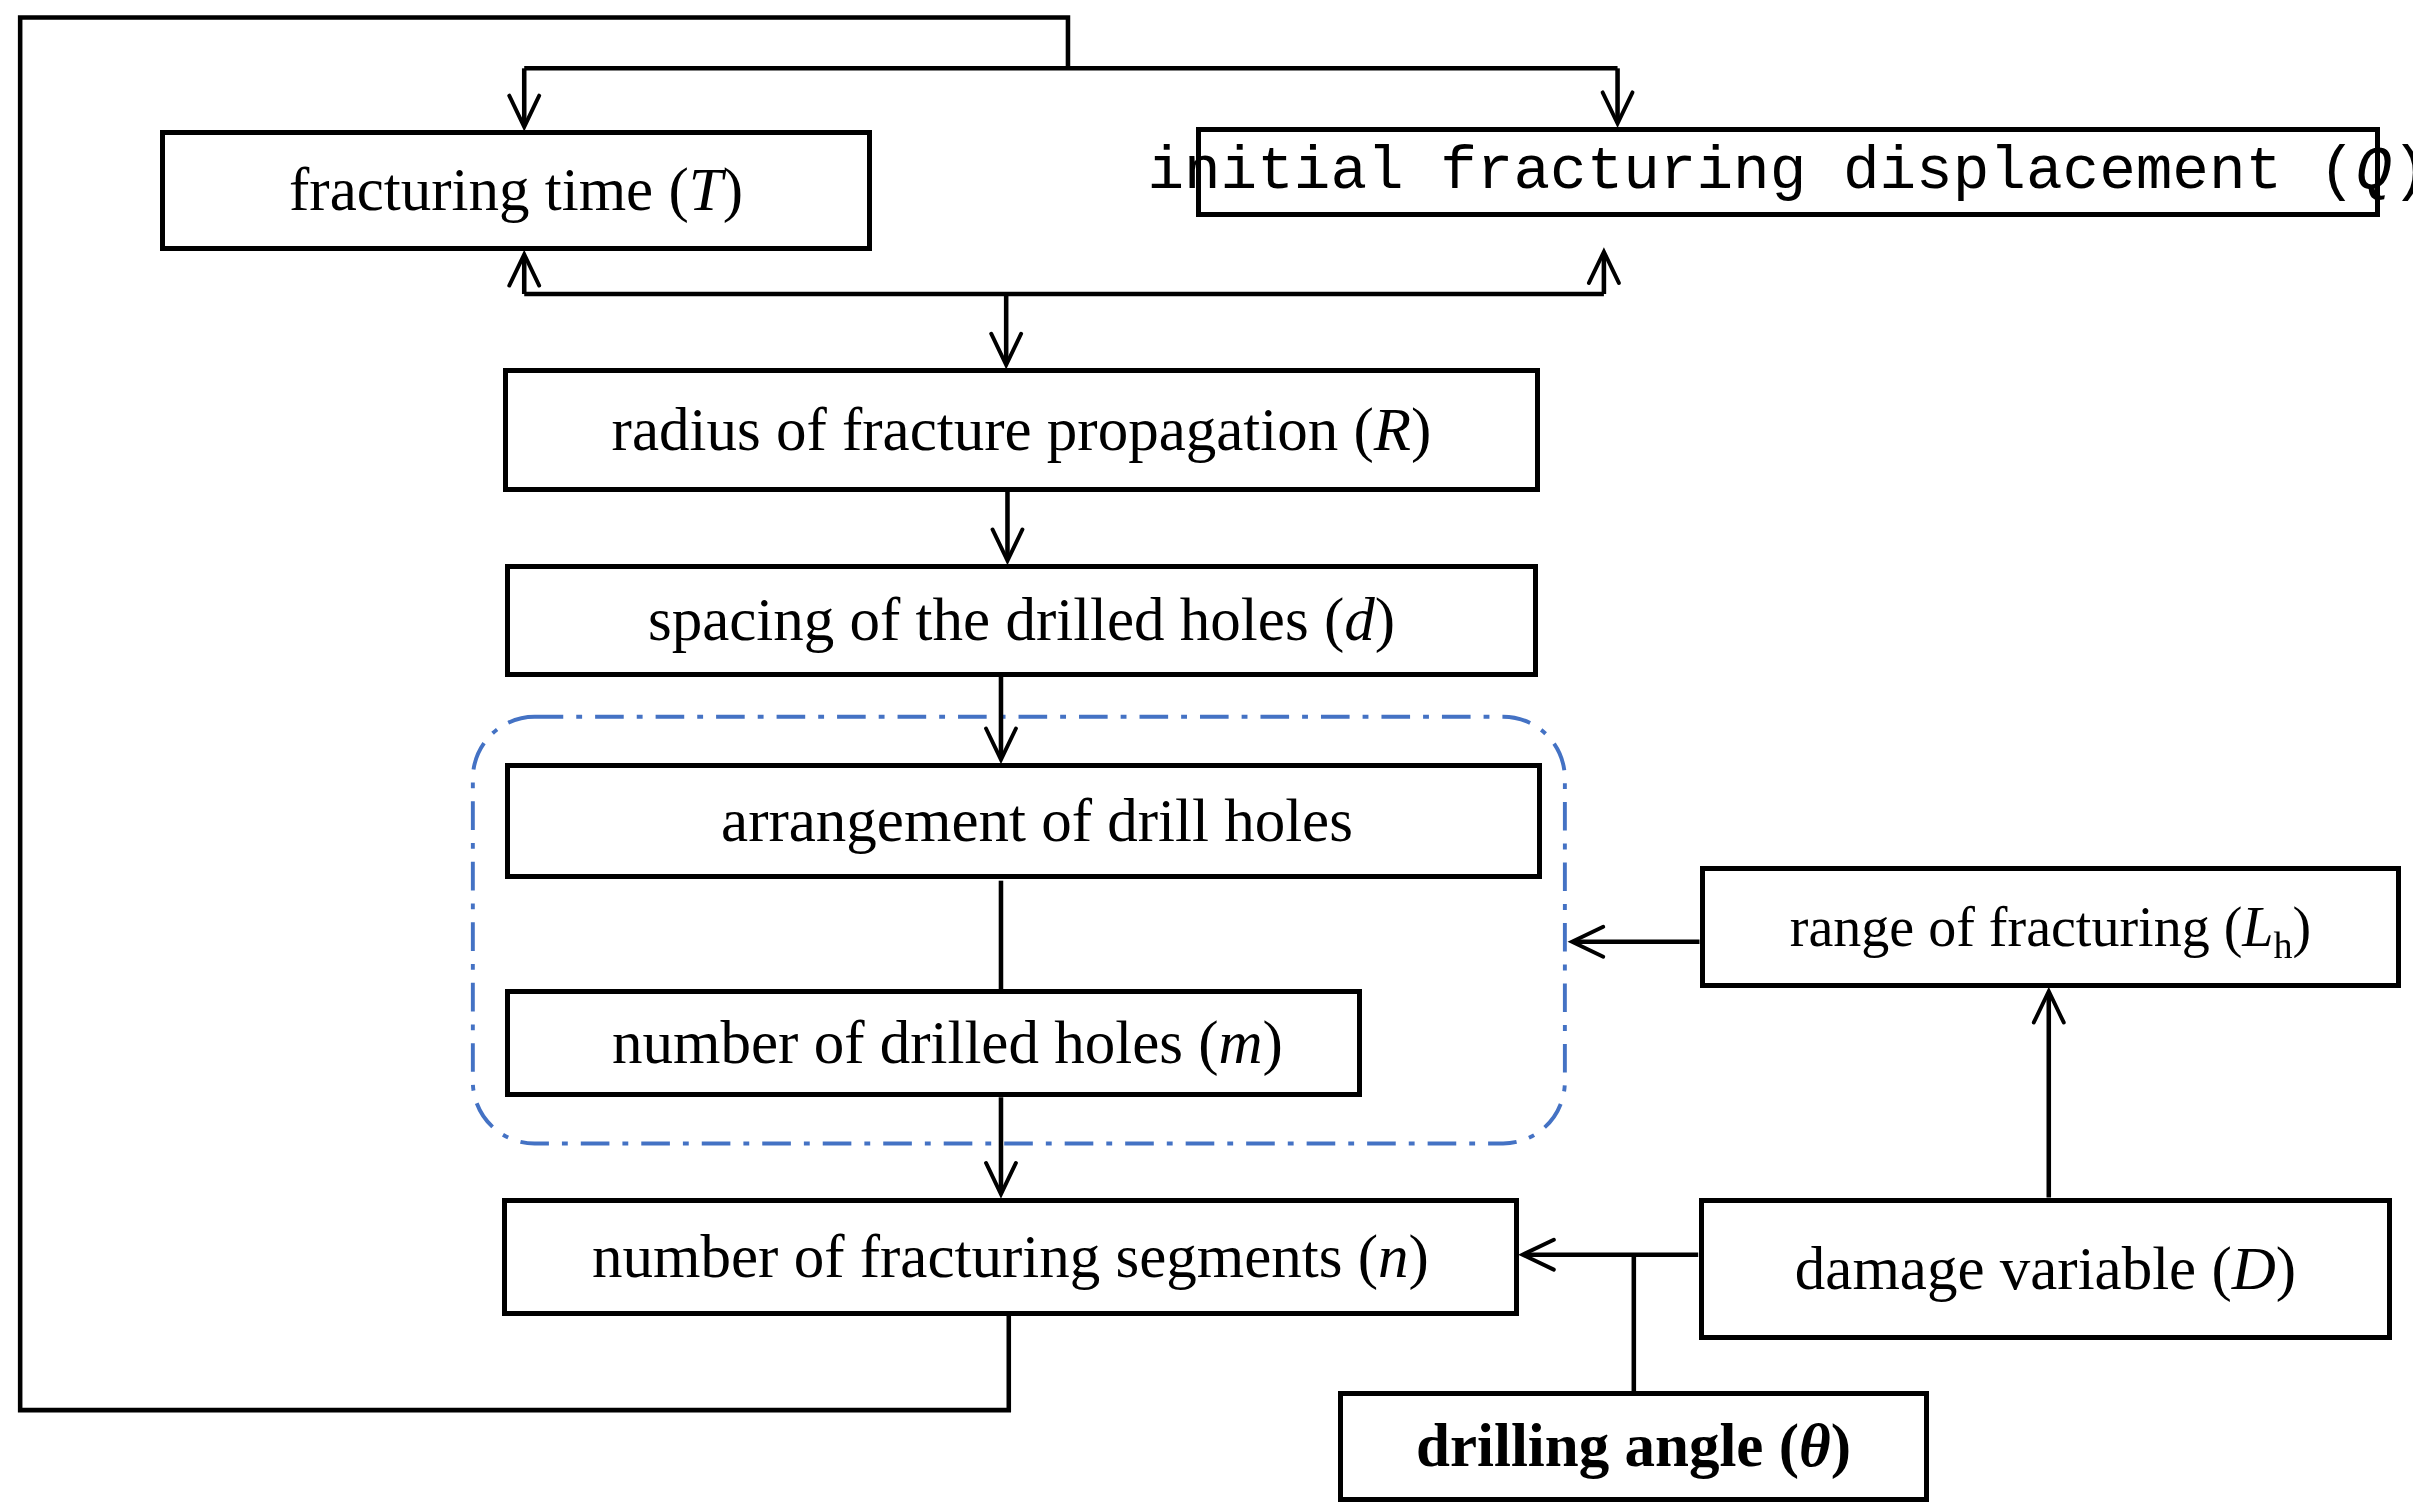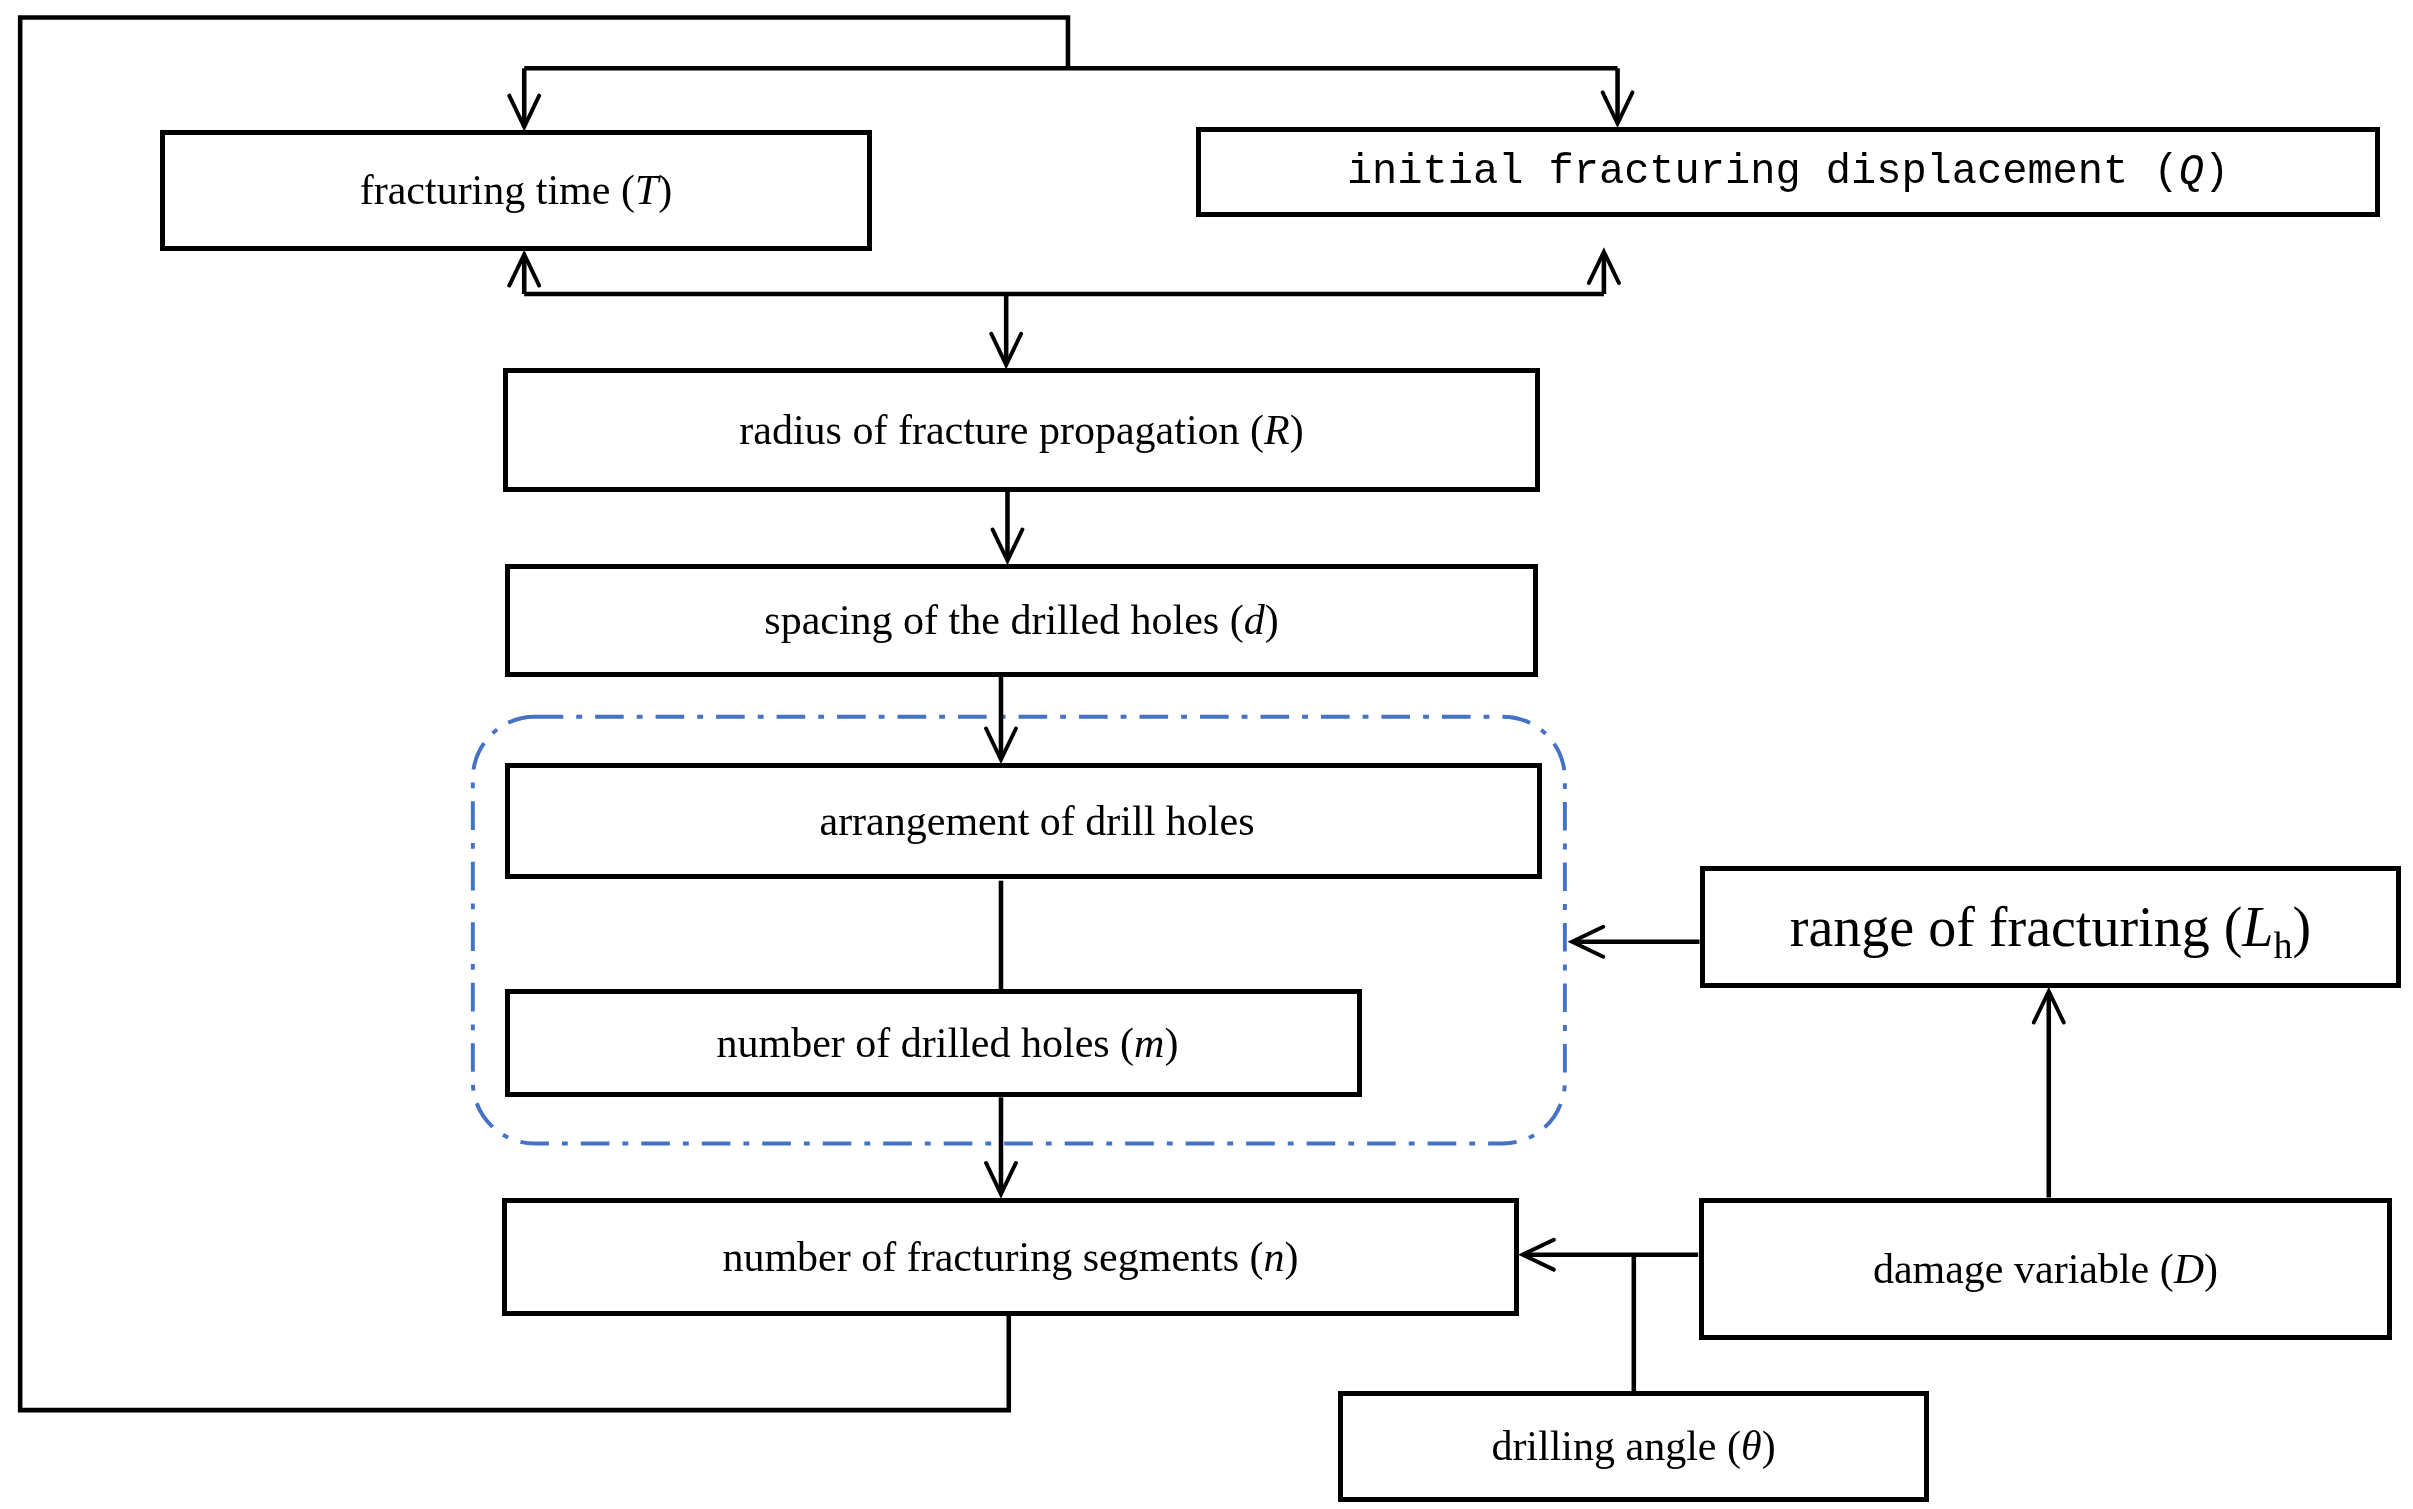--- a/index.html
+++ b/index.html
@@ -15,38 +15,38 @@
   .wires{position:absolute;left:0;top:0;width:2413px;height:1509px;}
   .node{
     position:absolute;
     box-sizing:border-box;
     border:5.2px solid #000000;
     background:#ffffff;
     display:flex;
     align-items:center;
     justify-content:center;
     text-align:center;
-    font-size:42px;
+    font-size:61px;
     line-height:1.05;
     white-space:nowrap;
   }
   .node.tight{font-size:56px;}
   .node i{font-style:italic;}
   .node sub{font-size:0.68em;font-style:normal;line-height:0;}
   
   .n-time      {left:160px;  top:130px;  width:712px; height:121px;}
   .n-disp      {left:1196px; top:127px;  width:1184px; height:90px;font-family:Liberation Mono, monospace;}
   .n-radius    {left:503px;  top:368px;  width:1037px; height:124px;}
   .n-spacing   {left:505px;  top:564px;  width:1033px; height:113px;text-align:right;}
   .n-arrange   {left:505px;  top:763px; width:1037px; height:116px;padding-left:27px;}
   .n-numholes  {left:505px;  top:989px; width:857px; height:108px;padding-left:28px;}
   .n-segments  {left:502px;  top:1198px; width:1017px; height:118px;}
   .n-range     {left:1700px; top:866px; width:701px; height:122px;}
   .n-damage    {left:1699px; top:1198px; width:693px; height:142px;}
-  .n-angle     {left:1338px; top:1391px; width:591px;  height:111px;}
+  .n-angle     {left:1338px; top:1391px; width:591px;  height:111px;font-weight:bold;}
 </style>
 </head>
 <body>
 
 <div class="canvas">
 
   <svg class="wires" viewBox="0 0 3710 2320" xmlns="http://www.w3.org/2000/svg">
     <defs>
       <marker id="arr" viewBox="-60 -30 70 60" refX="-3" refY="0" markerWidth="70" markerHeight="60" orient="auto" markerUnits="userSpaceOnUse">
         <path d="M-48 -23 L0 0 L-48 23" fill="none" stroke="#000000" stroke-width="6" stroke-linecap="round" stroke-linejoin="miter"></path>

